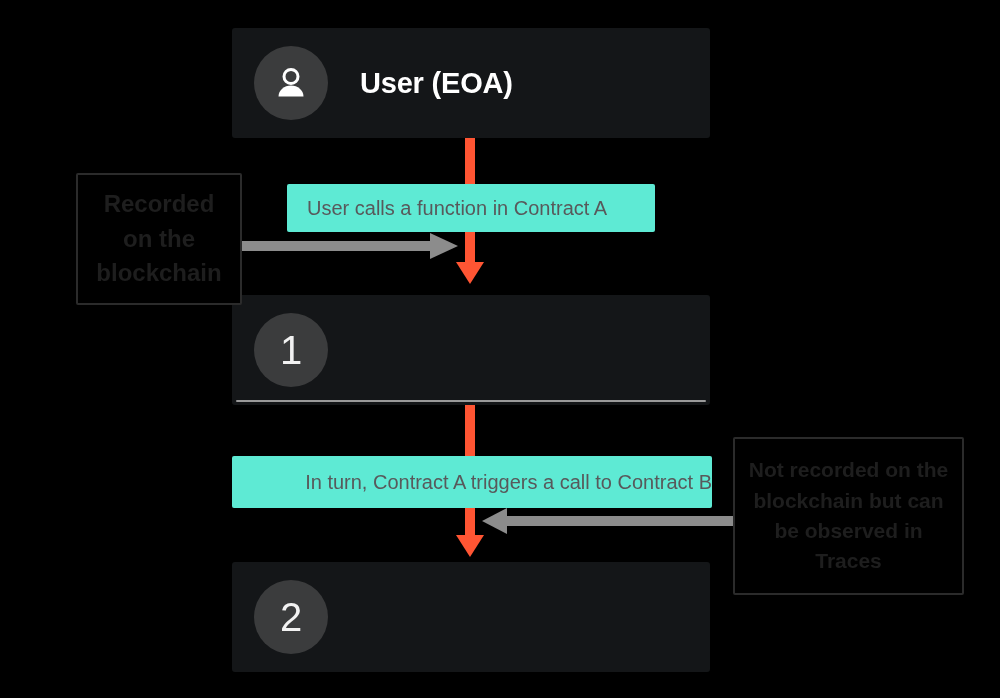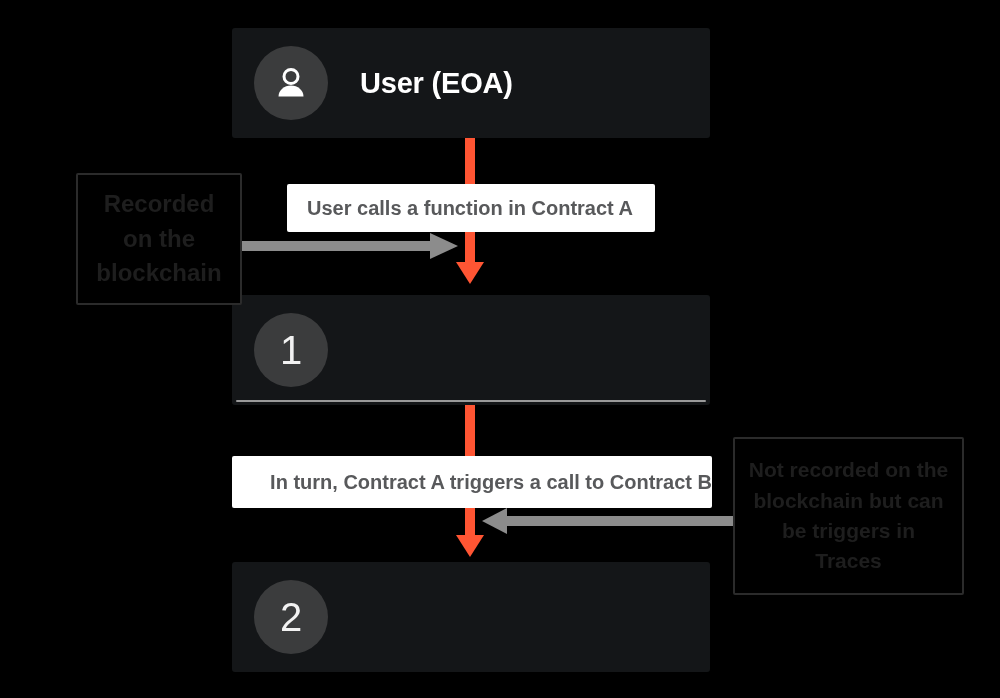--- a/index.html
+++ b/index.html
@@ -63,28 +63,28 @@
     border-radius: 1px;
   }
 
   #node-user     { top: 28px; }
   #node-contract-a { top: 295px; }
   #node-contract-b { top: 562px; }
 
   
   .caption {
     position: absolute;
-    background: #ffffff;
+    background: #5eead4;
     border-radius: 2px;
     display: flex;
     align-items: center;
     box-sizing: border-box;
     color: #58595b;
     font-size: 20px;
-    font-weight: 700;
+    font-weight: 400;
     white-space: nowrap;
     z-index: 6;
   }
   #caption-1 {
     left: 287px;
     top: 184px;
     width: 368px;
     height: 48px;
     padding-left: 20px;
   }
@@ -208,21 +208,21 @@
   </div>
 
   <div class="ann-arrow" id="ann-arrow-right">
     <svg width="255" height="30" viewBox="0 0 255 30" aria-hidden="true">
       <rect x="22" y="10" width="233" height="10" fill="#8c8c8c"></rect>
       <path d="M25 2 L25 28 L0 15 Z" fill="#8c8c8c"></path>
     </svg>
   </div>
 
   <div class="annotation" id="annotation-right">
-    <span>Not recorded on the blockchain but can be triggers in Traces</span>
+    <span>Not recorded on the blockchain but can be observed in Traces</span>
   </div>
 
   <div class="node" id="node-contract-b">
     <div class="badge">
       <span>2</span>
     </div>
   </div>
 
 </div>
 

